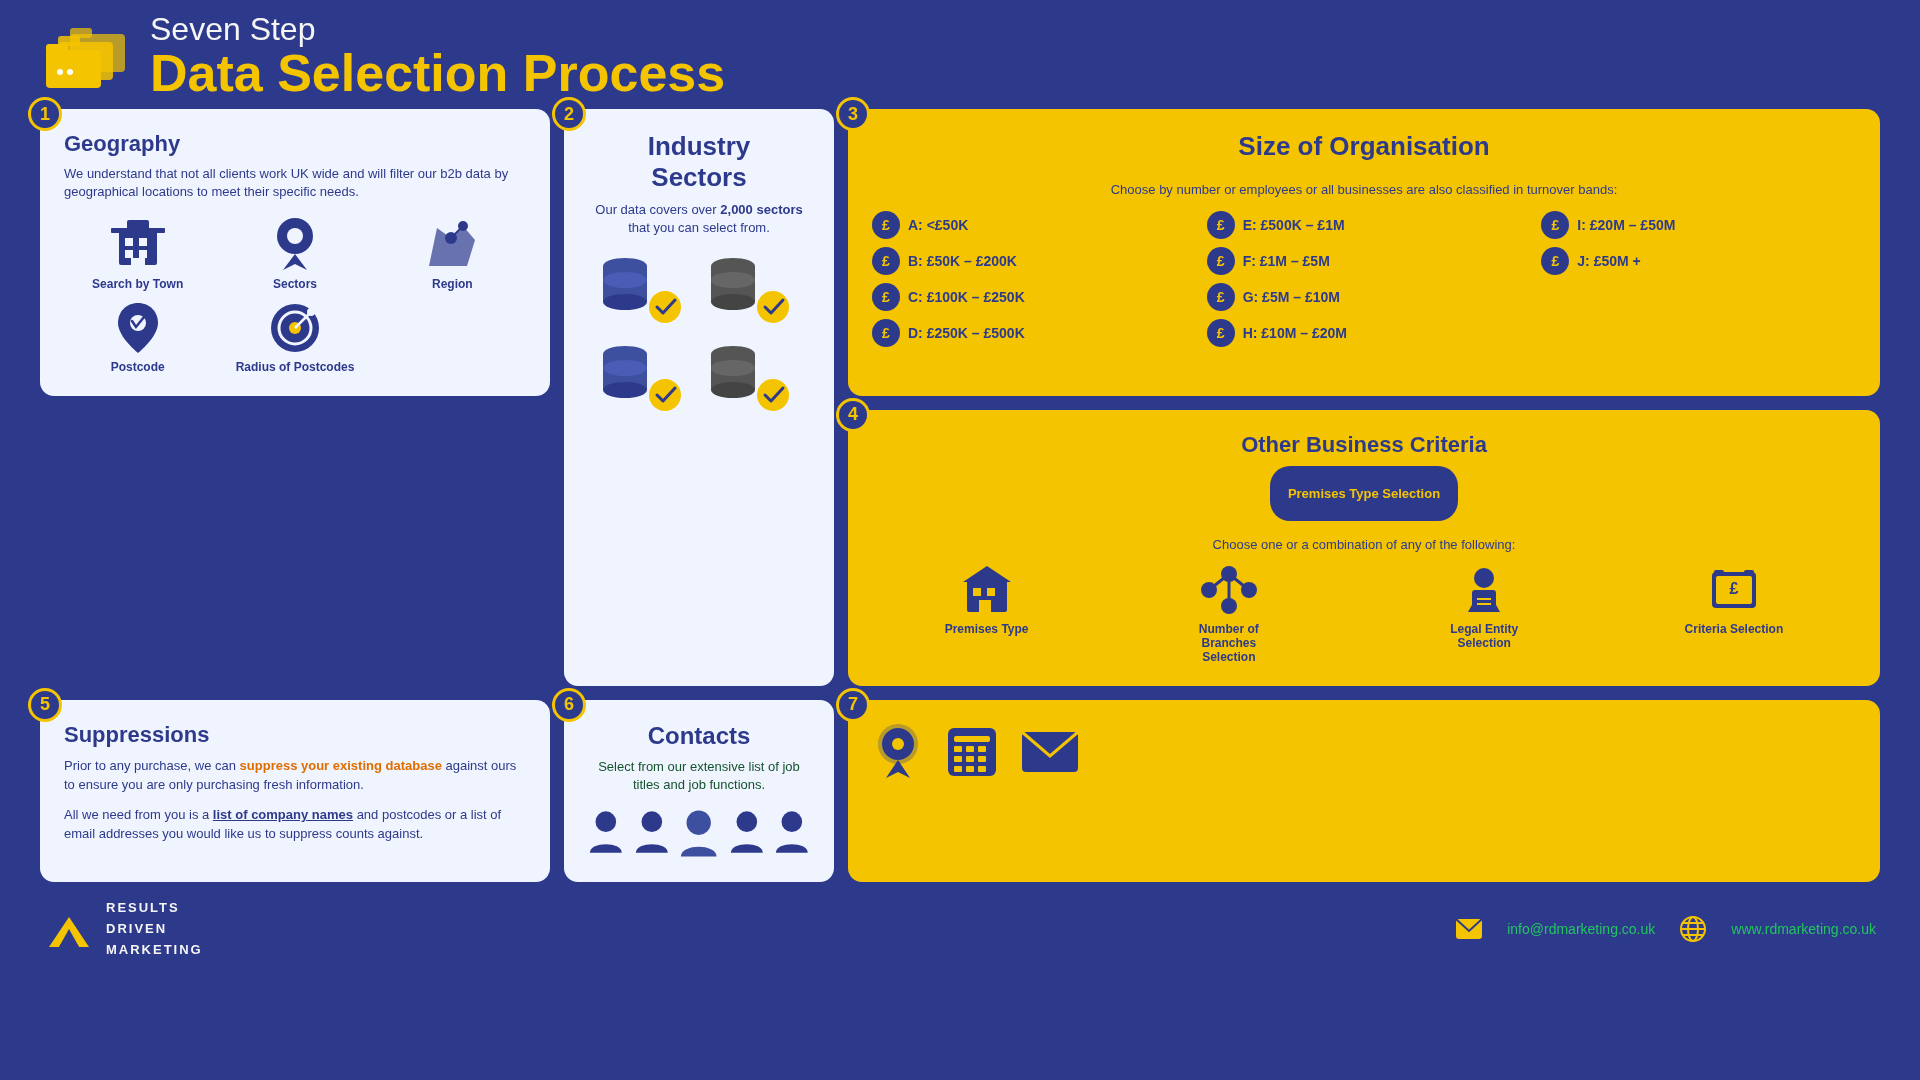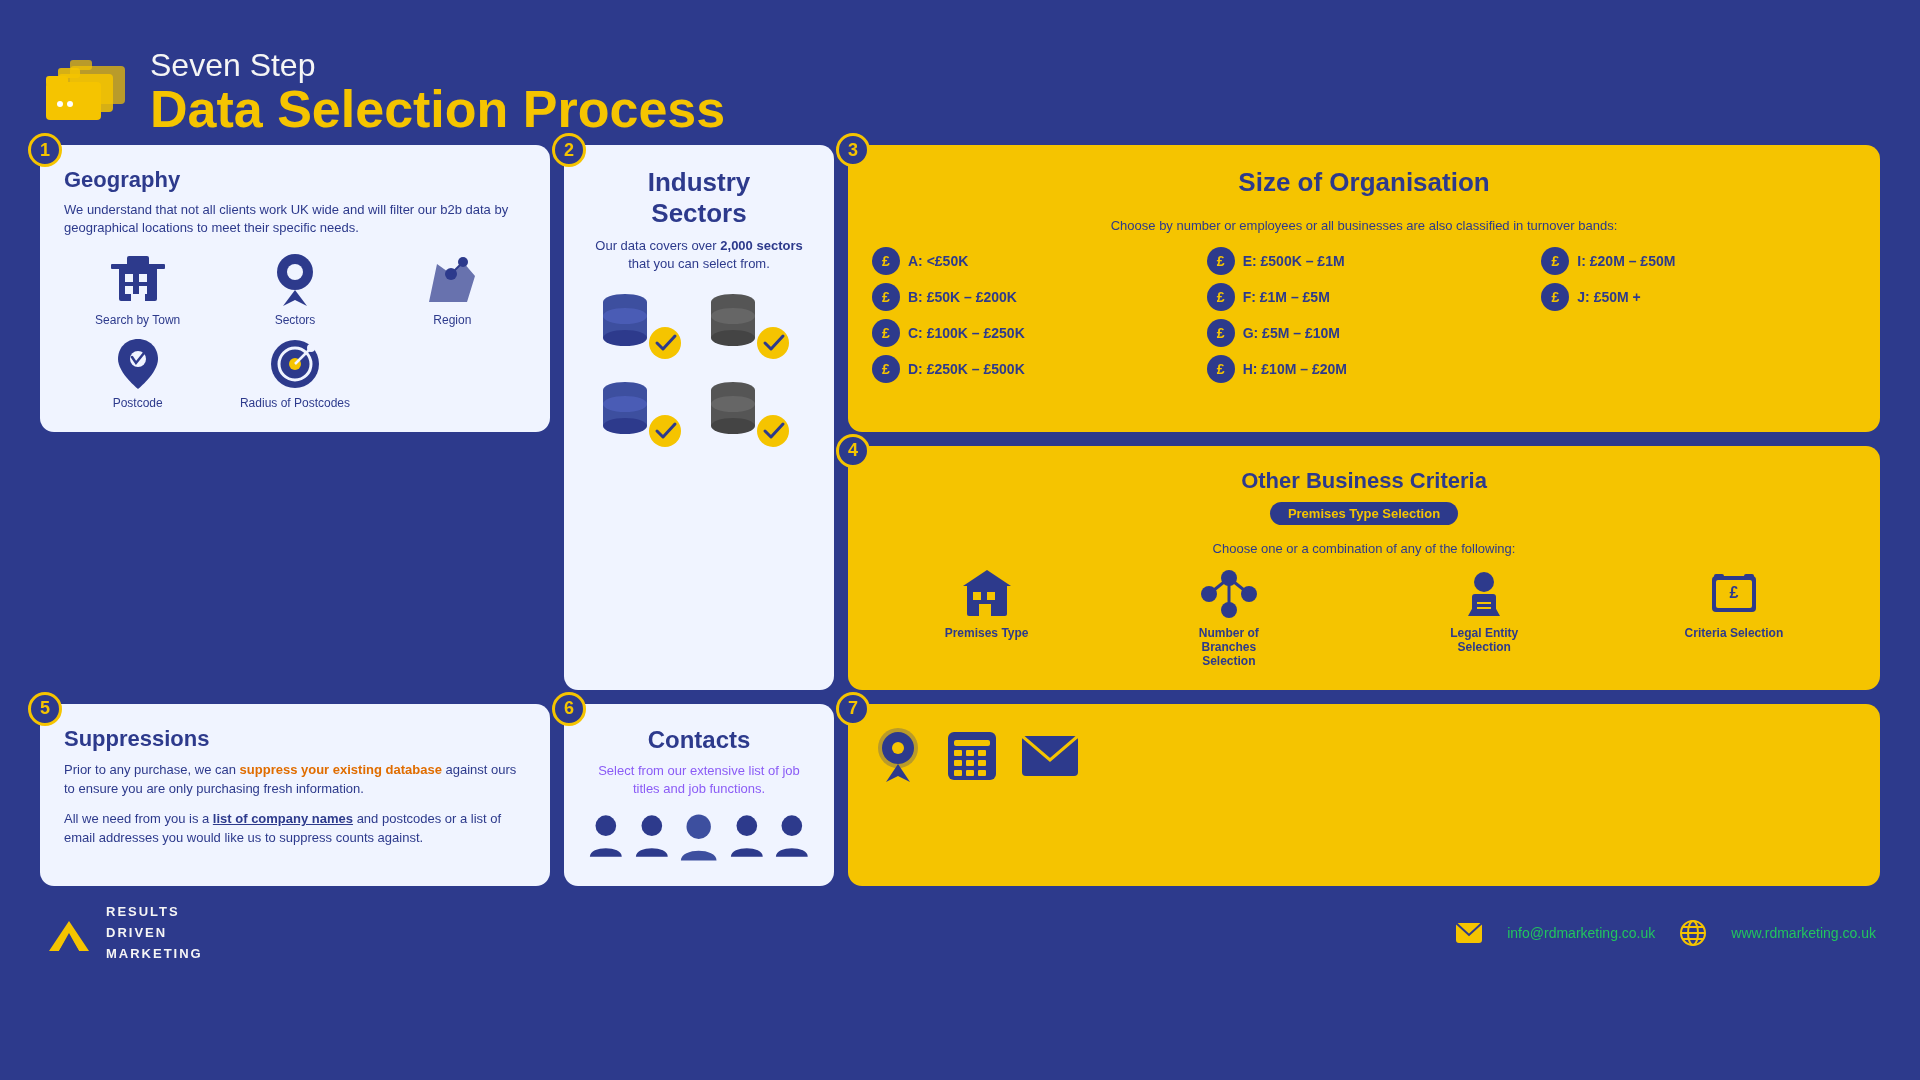--- a/index.html
+++ b/index.html
@@ -8,23 +8,22 @@
       height: 1080px;
       background-color: #2d3a8c;
       font-family: Arial, sans-serif;
       overflow: hidden;
       position: relative;
     }
 
     
     .header {
       display: flex;
-      align-items: flex-start;
-      padding: 24px 40px 10px 40px;
-      margin-top: 24px;
+      align-items: center;
+      padding: 12px 40px 10px 40px;
     }
     .header-icon {
       width: 90px;
       height: 80px;
       margin-right: 20px;
     }
     .header-text h2 {
       color: #f5f5f5;
       font-size: 32px;
       font-weight: 400;
@@ -89,21 +88,21 @@
     }
     .geo-icon-item {
       display: flex;
       flex-direction: column;
       align-items: center;
       gap: 4px;
     }
     .geo-icon-item span {
       color: #2d3a8c;
       font-size: 12px;
-      font-weight: 400;
+      font-weight: 700;
       text-align: center;
     }
     .icon-box {
       width: 60px;
       height: 55px;
       display: flex;
       align-items: center;
       justify-content: center;
     }
     .icon-box svg {
@@ -188,21 +187,21 @@
       color: #2d3a8c;
       font-size: 22px;
       font-weight: 900;
       text-align: center;
       margin-bottom: 8px;
     }
     .premises-badge {
       background: #2d3a8c;
       color: #f5c400;
       border-radius: 20px;
-      padding: 4px 18px;
+      padding: 20px 18px;
       font-size: 13px;
       font-weight: 700;
       display: inline-block;
       margin: 0 auto 8px auto;
     }
     .criteria-icons {
       display: flex;
       justify-content: space-around;
       align-items: flex-start;
     }
@@ -240,21 +239,21 @@
 
     
     .contacts-card h3 {
       color: #2d3a8c;
       font-size: 24px;
       font-weight: 900;
       text-align: center;
       margin-bottom: 8px;
     }
     .contacts-card p {
-      color: #8b5cf6;
+      color: #14532d;
       font-size: 13px;
       text-align: center;
       line-height: 1.4;
     }
     .contacts-icons {
       display: flex;
       justify-content: center;
       gap: 10px;
       margin-top: 14px;
     }

